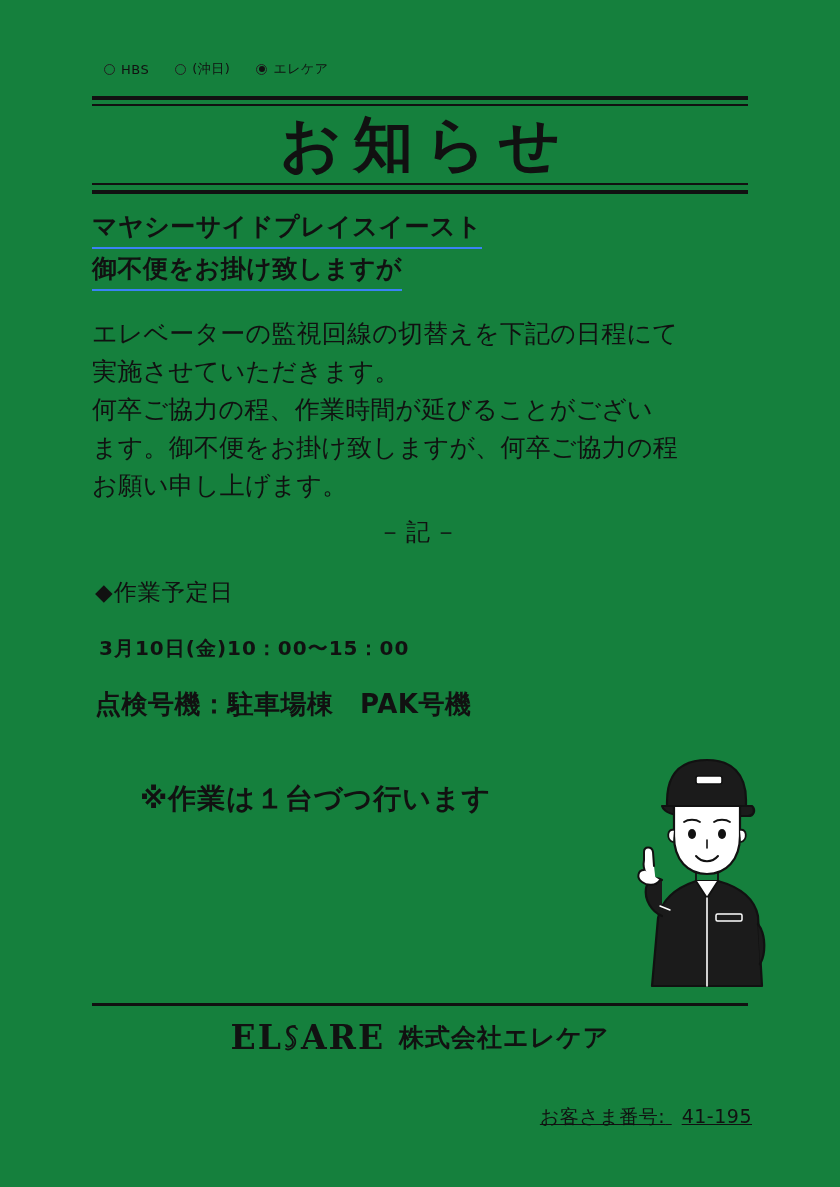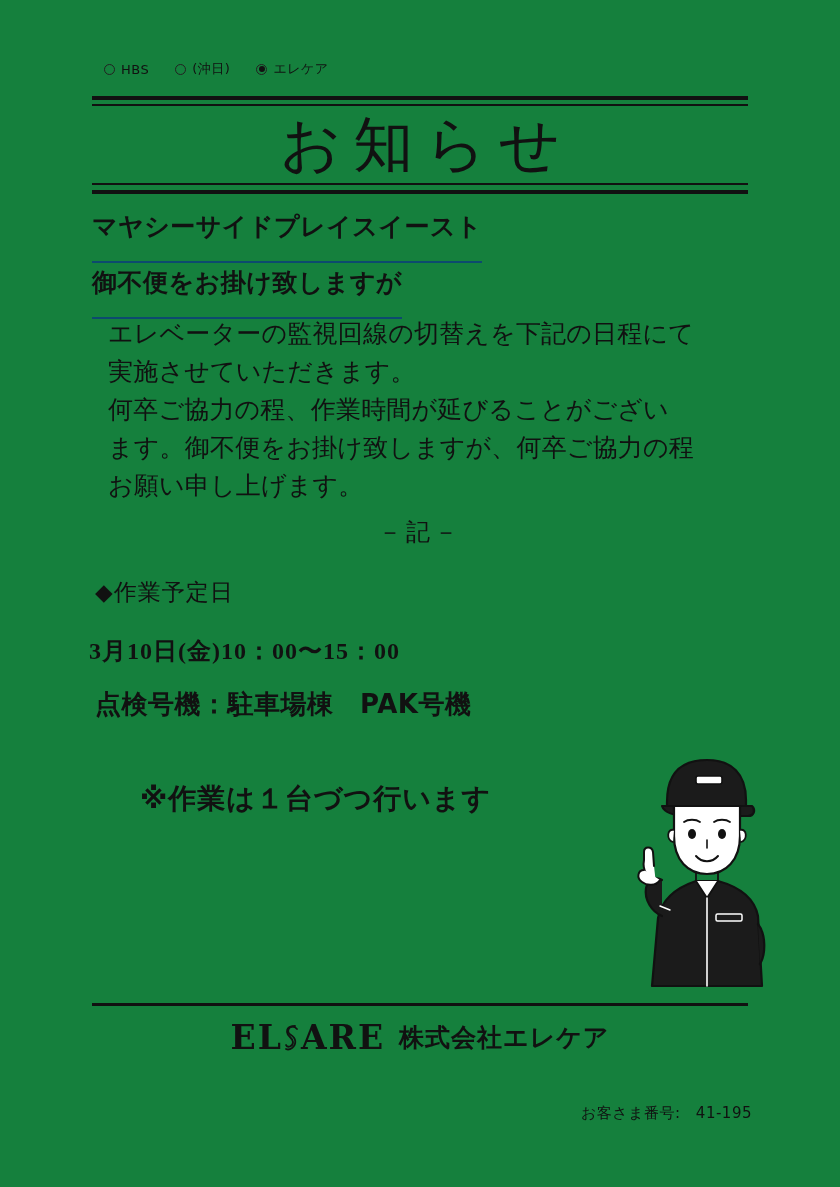--- a/index.html
+++ b/index.html
@@ -76,48 +76,48 @@
   .big-title {
     position: absolute;
     left: 92px;
     top: 104px;
     width: 656px;
     height: 79px;
     display: flex;
     align-items: center;
     justify-content: center;
     font-family: "DejaVu Sans", sans-serif;
-    font-weight: normal;
+    font-weight: bold;
     font-size: 60px;
     letter-spacing: 12px;
     text-indent: 12px;
     line-height: 1;
   }
 
   
   .subtitle {
     position: absolute;
     left: 92px;
     top: 207px;
     width: 660px;
     font-weight: bold;
     font-size: 25px;
     line-height: 40px;
     letter-spacing: 0.5px;
   }
   .subtitle span {
     display: inline-block;
-    border-bottom: 2px solid #0c4a6e;
-    padding-bottom: 14px;
+    border-bottom: 2px solid #3b82f6;
+    padding-bottom: 0;
   }
 
   
   .body-text {
     position: absolute;
-    left: 108px;
+    left: 92px;
     top: 315px;
     width: 672px;
     font-size: 25px;
     line-height: 38px;
     letter-spacing: 0.2px;
   }
   .body-text div { white-space: nowrap; }
 
   
   .ki {
@@ -135,27 +135,26 @@
     position: absolute;
     left: 95px;
     top: 577px;
     font-size: 23px;
     letter-spacing: 1px;
   }
 
   
   .sched-date {
     position: absolute;
-    left: 89px;
+    left: 99px;
     top: 635px;
     font-weight: bold;
-    font-size: 24px;
+    font-size: 20px;
     letter-spacing: 1px;
     white-space: nowrap;
-    font-family: Liberation Serif, serif;
   }
   .sched-unit {
     position: absolute;
     left: 95px;
     top: 687px;
     font-weight: bold;
     font-size: 26px;
     letter-spacing: 0.5px;
     white-space: nowrap;
   }
@@ -221,23 +220,24 @@
     height: 30px;
     position: relative;
     margin: 0 1px;
   }
   .logo-mark svg { display: block; }
 
   .customer-no {
     position: absolute;
     right: 88px;
     top: 1104px;
-    font-size: 15px;
+    font-size: 19px;
     letter-spacing: 0.5px;
     white-space: nowrap;
+    text-decoration: underline;
   }
   .customer-no .num {
     margin-left: 10px;
     font-family: "DejaVu Sans", sans-serif;
   }
 </style>
 </head>
 <body>
 
 <div class="page">

